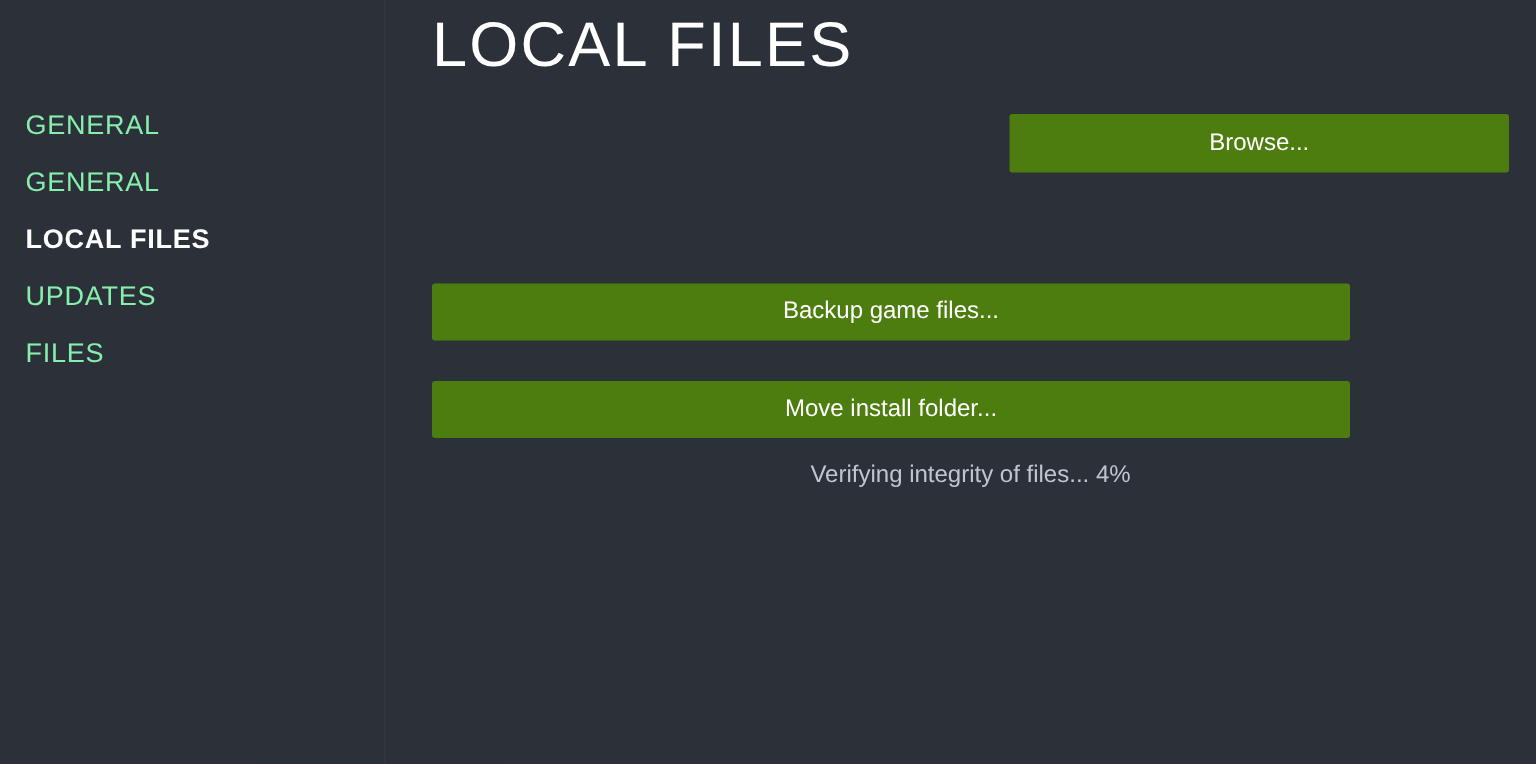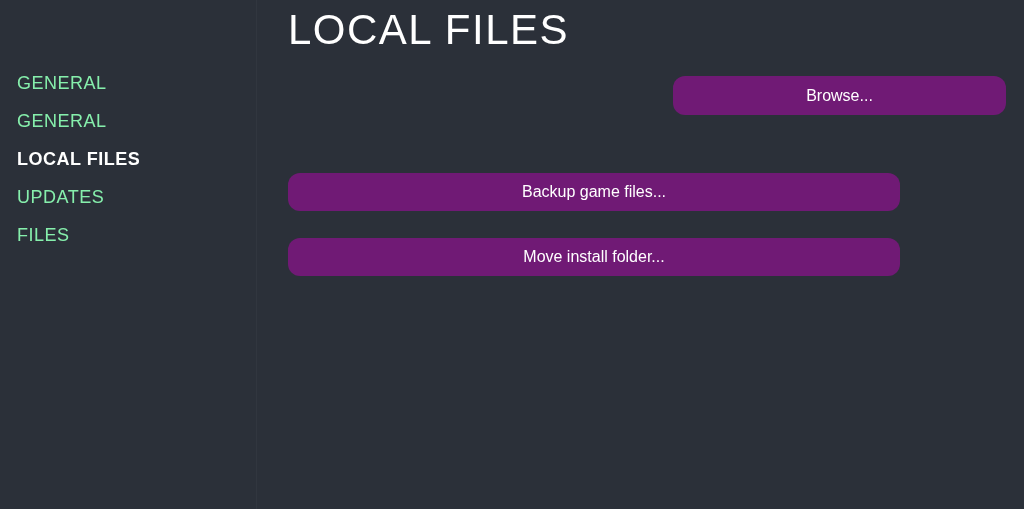--- a/index.html
+++ b/index.html
@@ -107,23 +107,23 @@
   }
 
   .size-value {
     color: #7b9ad4;
   }
 
   .btn {
     display: flex;
     align-items: center;
     justify-content: center;
-    background: #701a75;
+    background: #4d7c0f;
     border: none;
-    border-radius: 12px;
+    border-radius: 2px;
     color: #ffffff;
     font-family: "Liberation Sans", sans-serif;
     font-size: 16px;
     cursor: pointer;
     user-select: none;
     white-space: nowrap;
   }
 
   .btn-browse {
     position: absolute;
@@ -131,20 +131,21 @@
     top: 76px;
     width: 333px;
     height: 39px;
   }
 
   .btn-wide {
     position: absolute;
     left: 32px;
     width: 612px;
     height: 38px;
+    margin-top: 16px;
   }
 
   .btn-backup { top: 173px; }
   .btn-move   { top: 238px; }
 
   .status-line {
     position: absolute;
     left: 32px;
     top: 308px;
     width: 718px;
@@ -175,16 +176,17 @@
 
     <h1 class="page-title">LOCAL FILES</h1>
 
 
     <button class="btn btn-browse">Browse...</button>
 
     <button class="btn btn-wide btn-backup">Backup game files...</button>
 
     <button class="btn btn-wide btn-move">Move install folder...</button>
 
+    <div class="status-line">Verifying integrity of files... 4%</div>
 
   </main>
 
 </div>
 
 </body></html>

